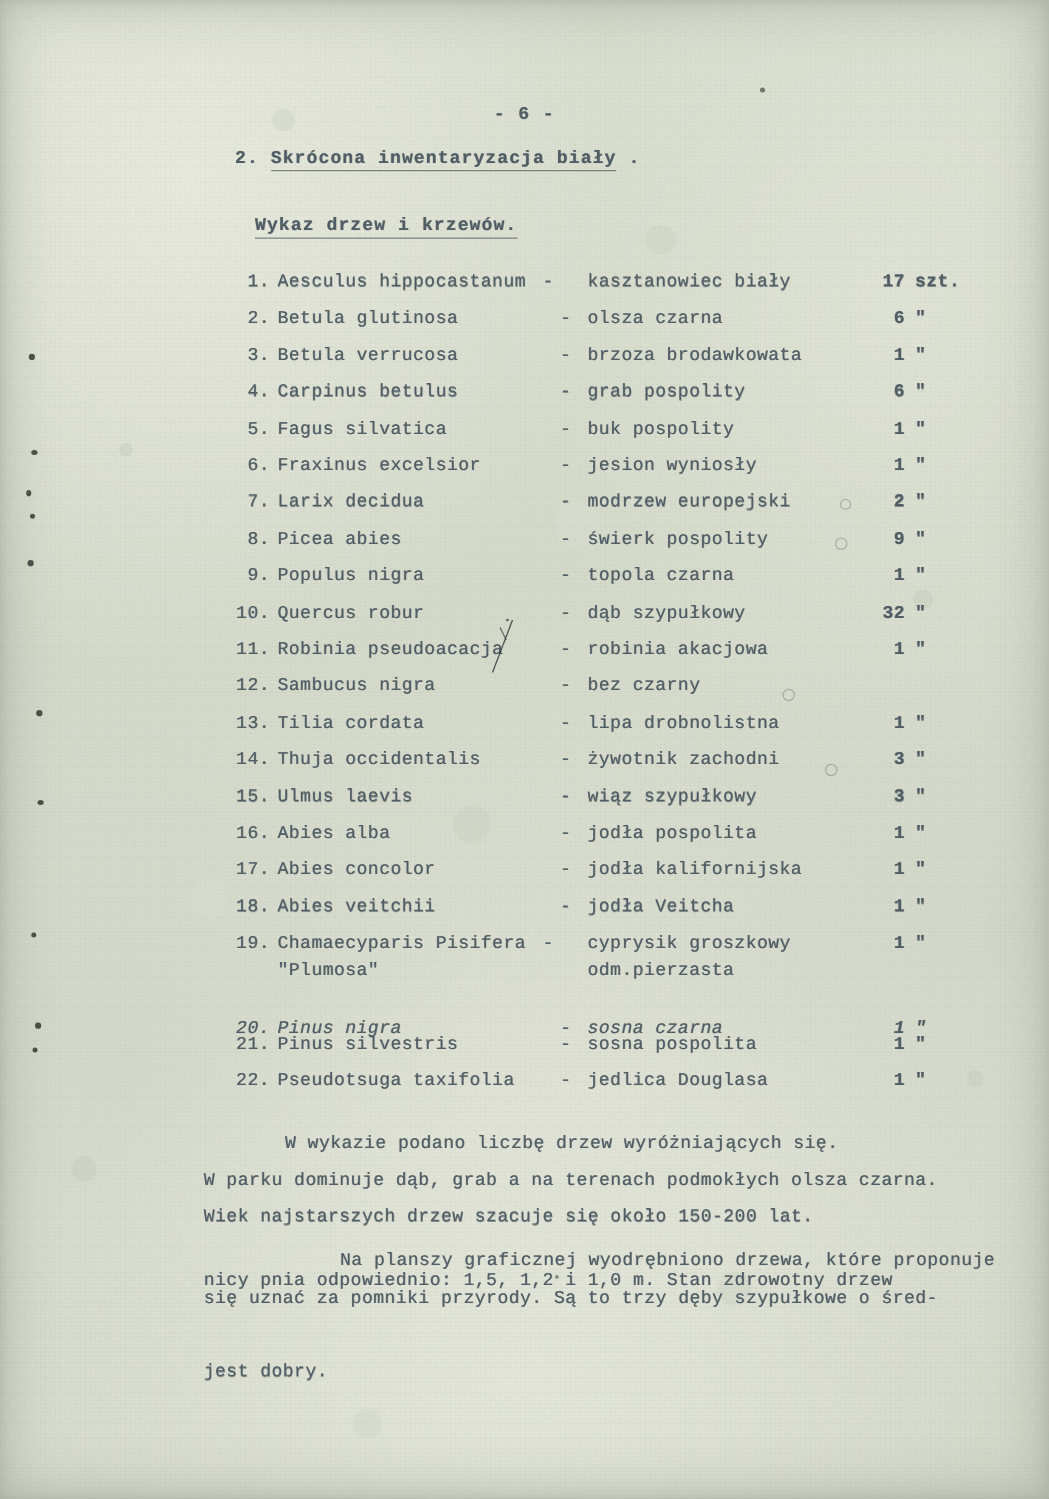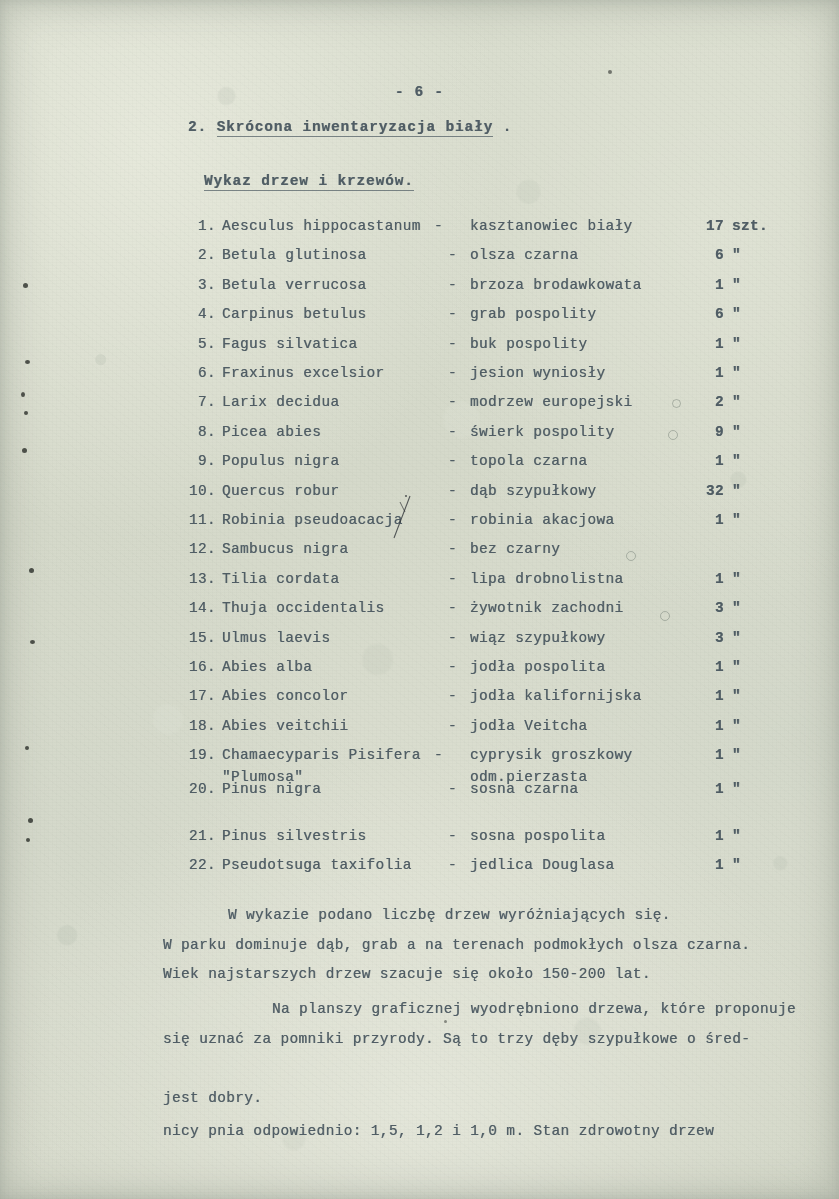--- a/index.html
+++ b/index.html
@@ -356,21 +356,21 @@
         <div class="sp-row" style="top: 748.2px;">
           <span class="tw sp-num">19.</span>
           <span class="tw sp-latin wide">Chamaecyparis Pisifera</span>
           <span class="tw sp-latin2">"Plumosa"</span>
           <span class="tw sp-dash" style="left: 434px;">-</span>
           <span class="tw sp-polish">cyprysik groszkowy</span>
           <span class="tw sp-polish2">odm.pierzasta</span>
           <span class="tw sp-count">1</span>
           <span class="tw sp-unit">"</span>
         </div>
-        <div class="sp-row" style="top: 782px;">
+        <div class="sp-row" style="top: 816px; font-style: italic;">
           <span class="tw sp-num">20.</span>
           <span class="tw sp-latin">Pinus nigra</span>
           <span class="tw sp-dash">-</span>
           <span class="tw sp-polish">sosna czarna</span>
           <span class="tw sp-count">1</span>
           <span class="tw sp-unit">"</span>
         </div>
         <div class="sp-row" style="top: 829px;">
           <span class="tw sp-num">21.</span>
           <span class="tw sp-latin">Pinus silvestris</span>
@@ -391,21 +391,21 @@
 
     <div id="paragraphs-block">
         <div>
           <div class="tw para-line indent" style="top: 908px;">W wykazie podano liczbę drzew wyróżniających się.</div>
           <div class="tw para-line" style="top: 937.5px;">W parku dominuje dąb, grab a na terenach podmokłych olsza czarna.</div>
           <div class="tw para-line" style="top: 967px;">Wiek najstarszych drzew szacuje się około 150-200 lat.</div>
         </div>
         <div>
           <div class="tw para-line indent" style="top: 1002px; margin-left: 44px;">Na planszy graficznej wyodrębniono drzewa, które proponuje</div>
           <div class="tw para-line" style="top: 1031.5px;">się uznać za pomniki przyrody. Są to trzy dęby szypułkowe o śred-</div>
-          <div class="tw para-line" style="top: 1124px; text-align: center;">nicy pnia odpowiednio: 1,5, 1,2 i 1,0 m. Stan zdrowotny drzew</div>
+          <div class="tw para-line" style="top: 1018px; text-align: center;">nicy pnia odpowiednio: 1,5, 1,2 i 1,0 m. Stan zdrowotny drzew</div>
           <div class="tw para-line" style="top: 1090.5px;">jest dobry.</div>
         </div>
       </div>
   </div>
 
   <div class="speck" style="left:23px; top:283px; width:5px; height:5px;"></div>
   <div class="speck" style="left:25px; top:360px; width:5px; height:4px;"></div>
   <div class="speck" style="left:21px; top:392px; width:4px; height:5px;"></div>
   <div class="speck" style="left:24px; top:411px; width:4px; height:4px;"></div>
   <div class="speck" style="left:22px; top:448px; width:5px; height:5px;"></div>

